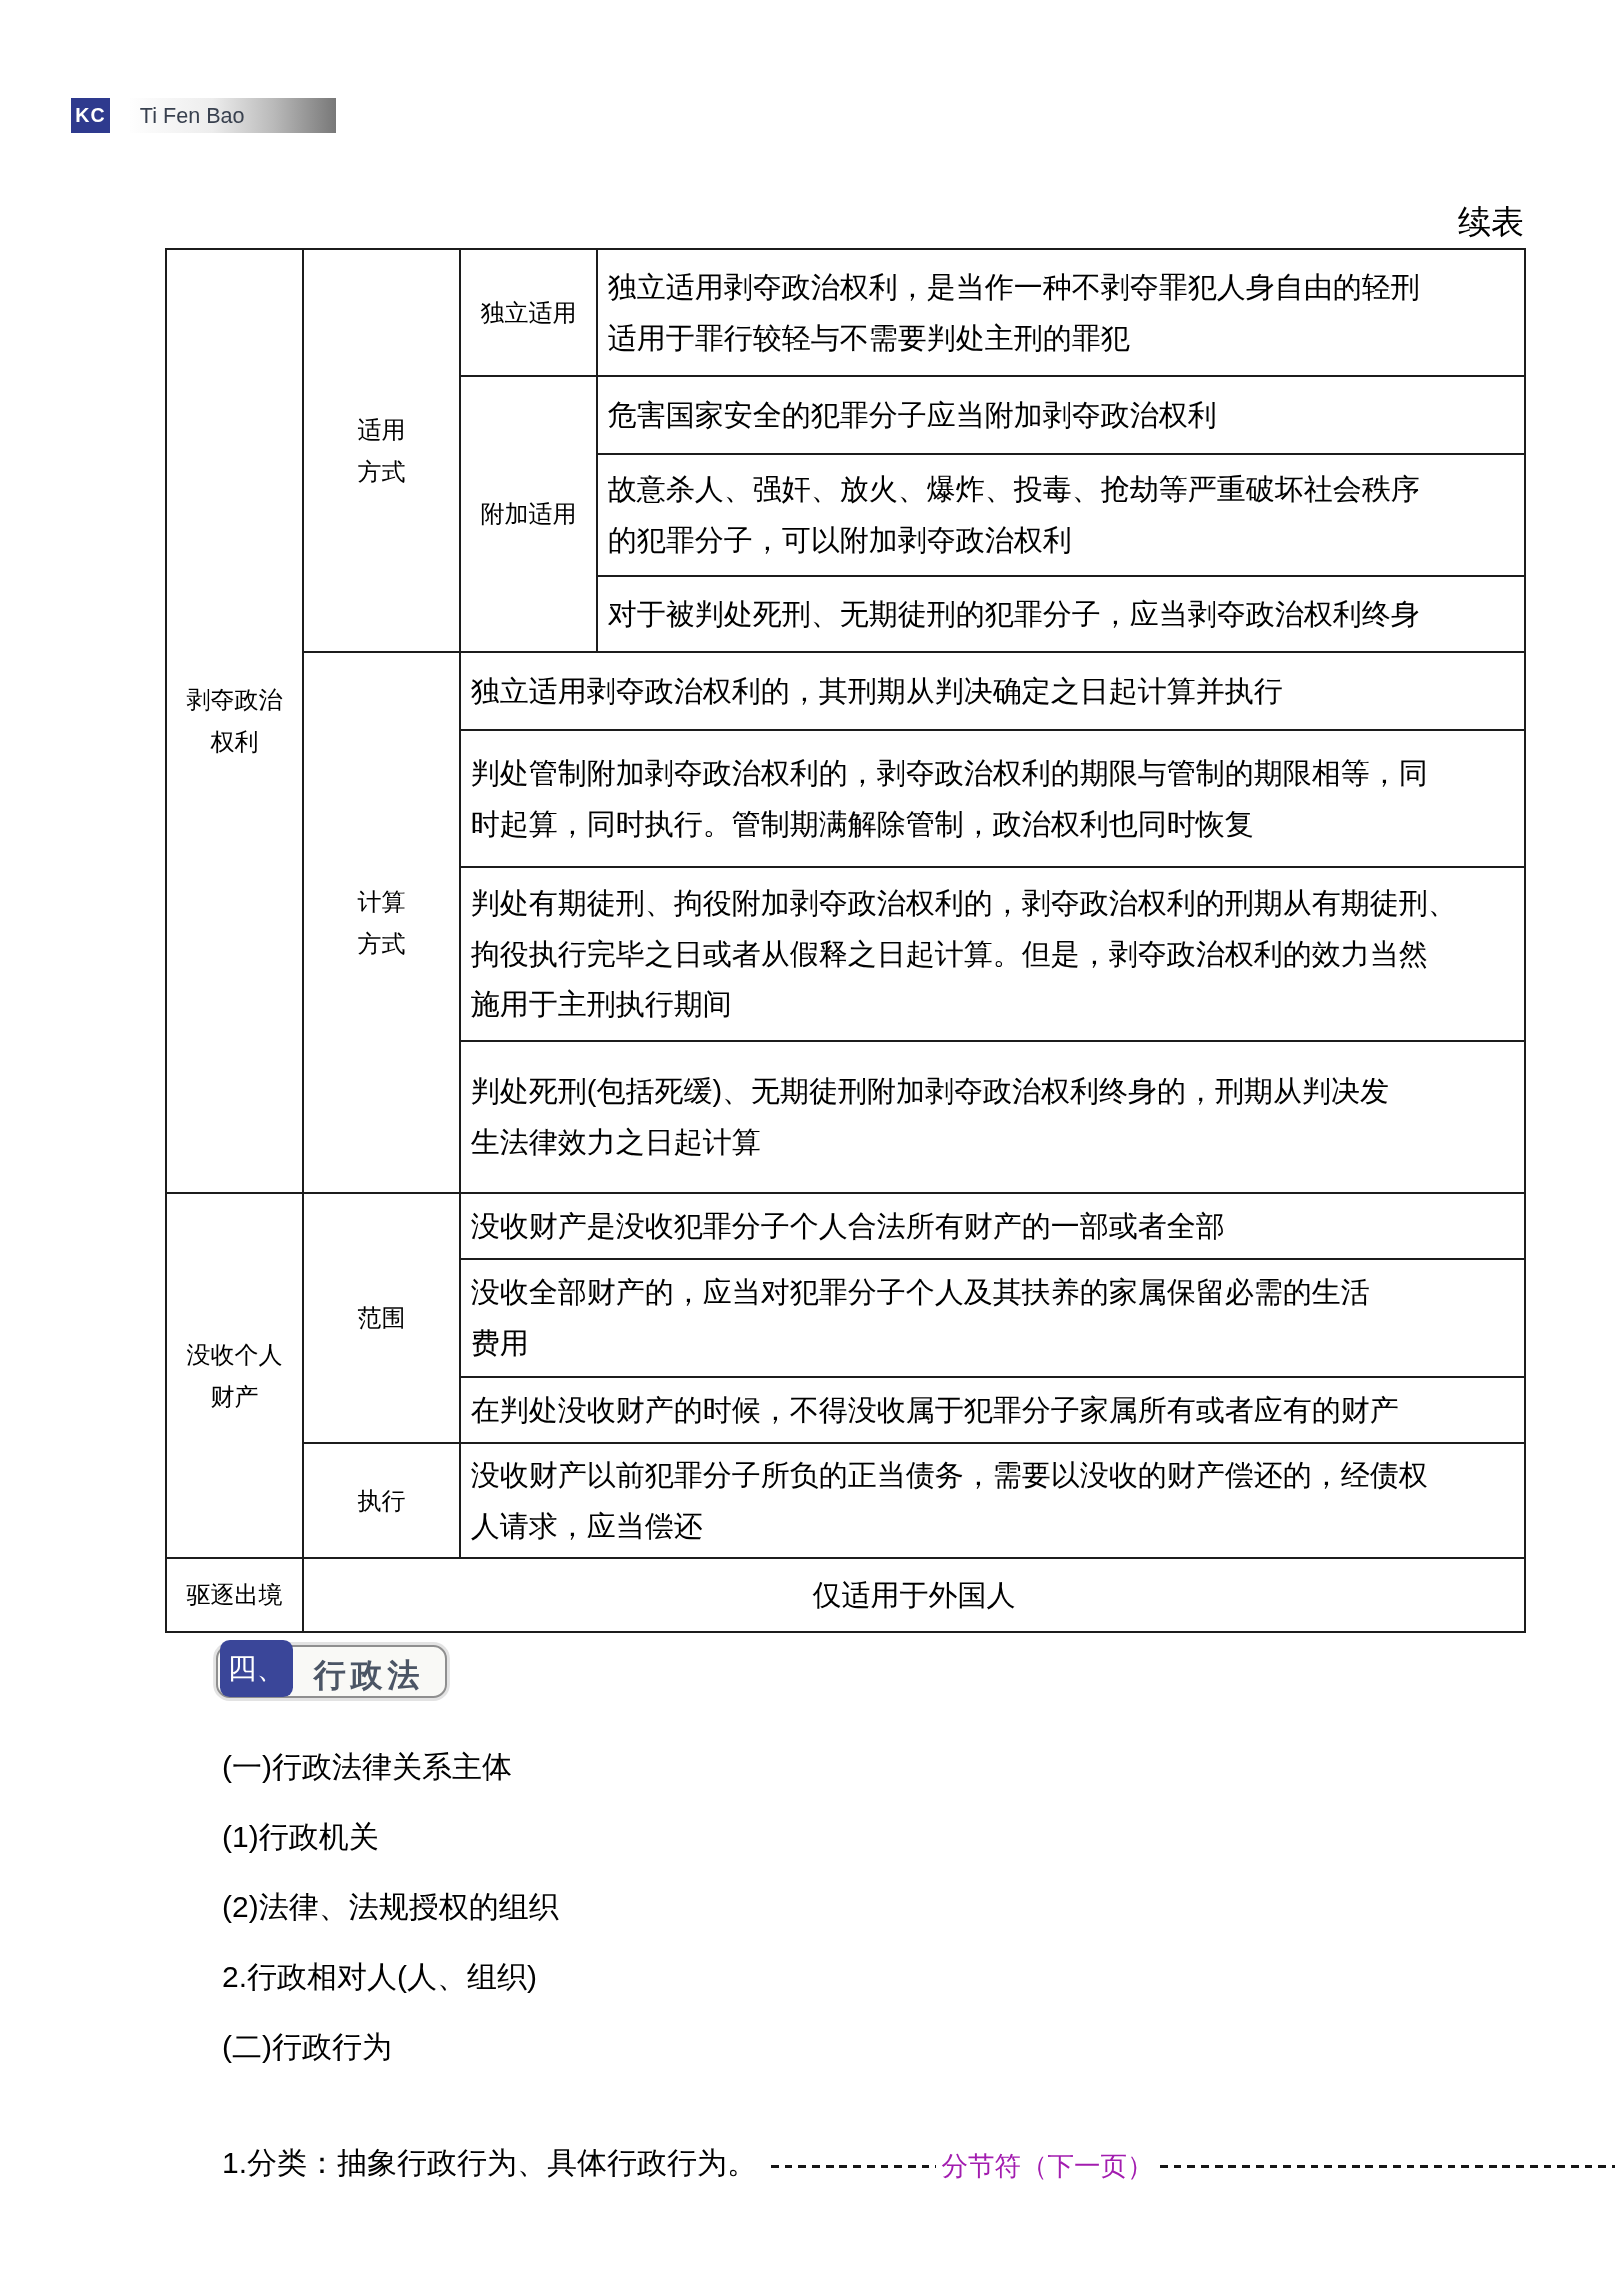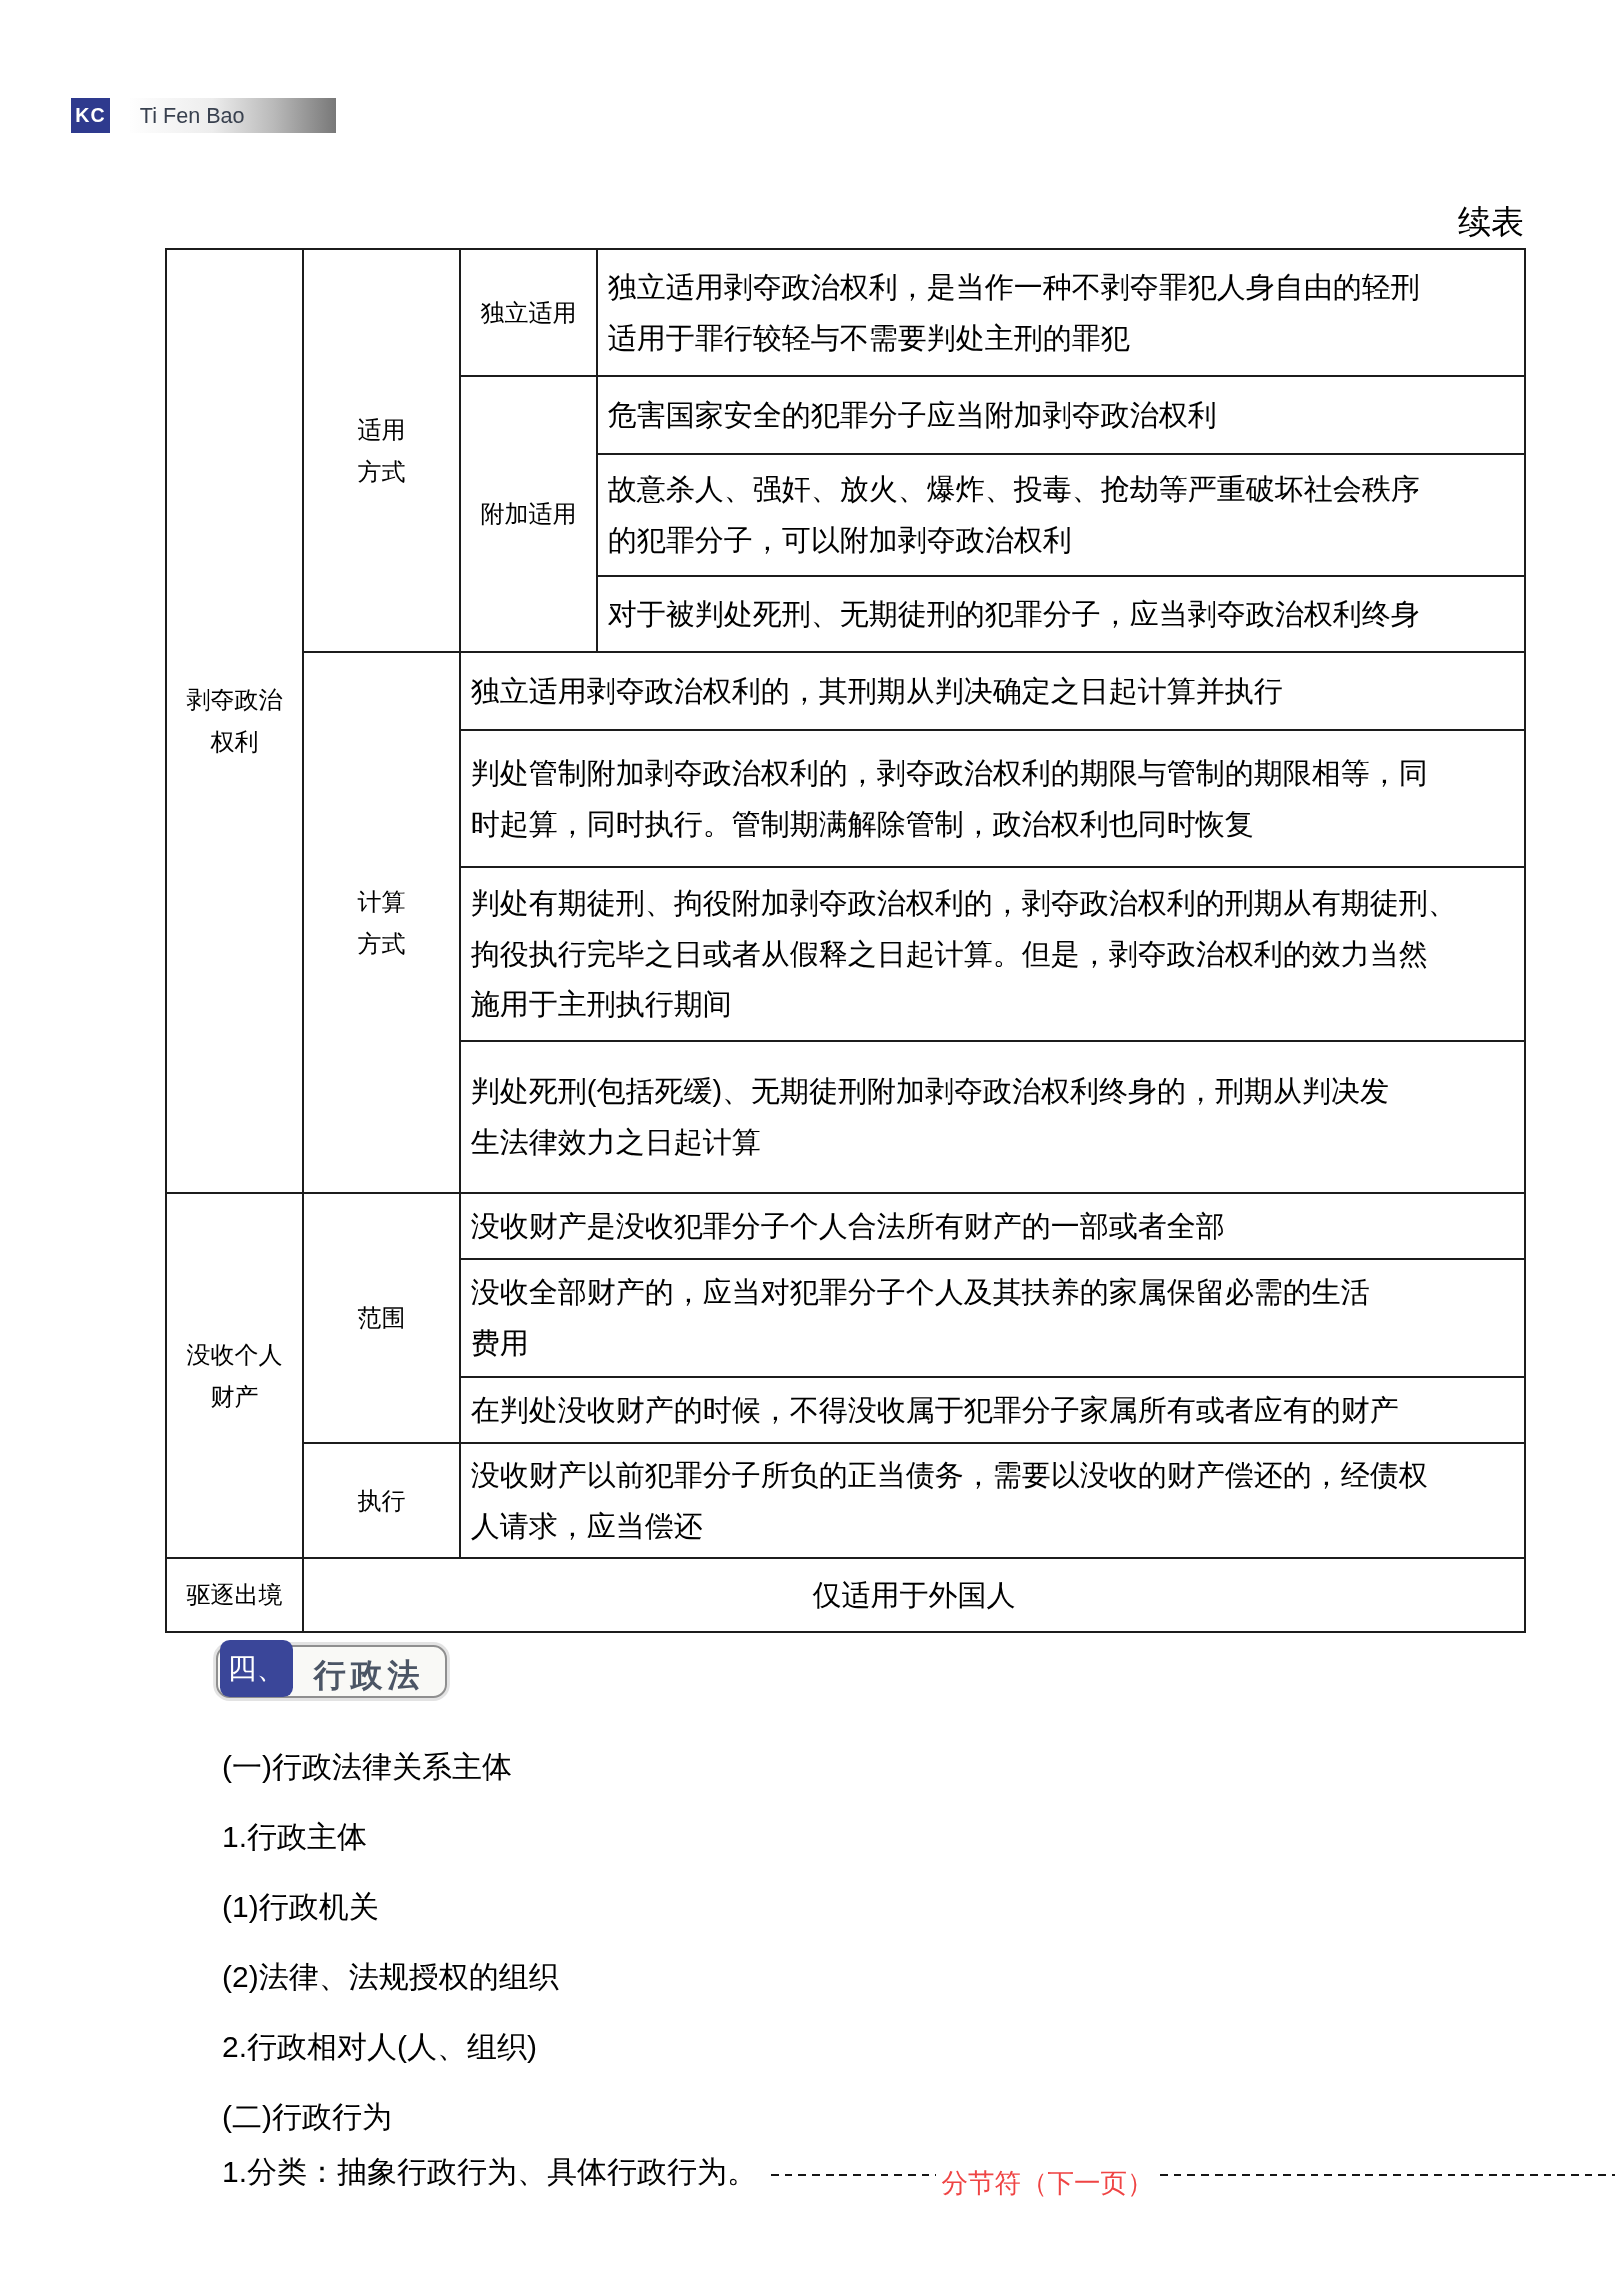--- a/index.html
+++ b/index.html
@@ -139,23 +139,23 @@
   .dash {
     height: 2.9px;
     align-self: center;
     margin-top: 5.9px;
     background: repeating-linear-gradient(90deg, #161616 0 7.8px, transparent 7.8px 13.7px);
   }
   .dash-short { width: 165px; margin-left: 13.7px; }
   .dash-long { flex: 1; }
   .sb-label {
     font-size: 26.5px;
-    color: #ef4444;
+    color: #a21caf;
     padding: 0 5.9px;
-    margin-top: 22px;
+    margin-top: 5px;
     white-space: nowrap;
   }
 </style>
 </head>
 <body>
 
 <div class="page">
 
   <div class="logo">
     <span class="logo-mark">KC</span>
@@ -235,21 +235,20 @@
     </tbody>
   </table>
 
   <div class="badge">
     <span class="badge-num">四、</span>
     <span class="badge-title">行政法</span>
   </div>
 
   <div class="outline">
     <div class="outline-item">(一)行政法律关系主体</div>
-    <div class="outline-item">1.行政主体</div>
     <div class="outline-item">(1)行政机关</div>
     <div class="outline-item">(2)法律、法规授权的组织</div>
     <div class="outline-item">2.行政相对人(人、组织)</div>
     <div class="outline-item">(二)行政行为</div>
   </div>
 
   <div class="bottom-line">
     <span class="outline-item">1.分类：抽象行政行为、具体行政行为。</span>
     <span class="dash dash-short"></span>
     <span class="sb-label">分节符（下一页）</span>

